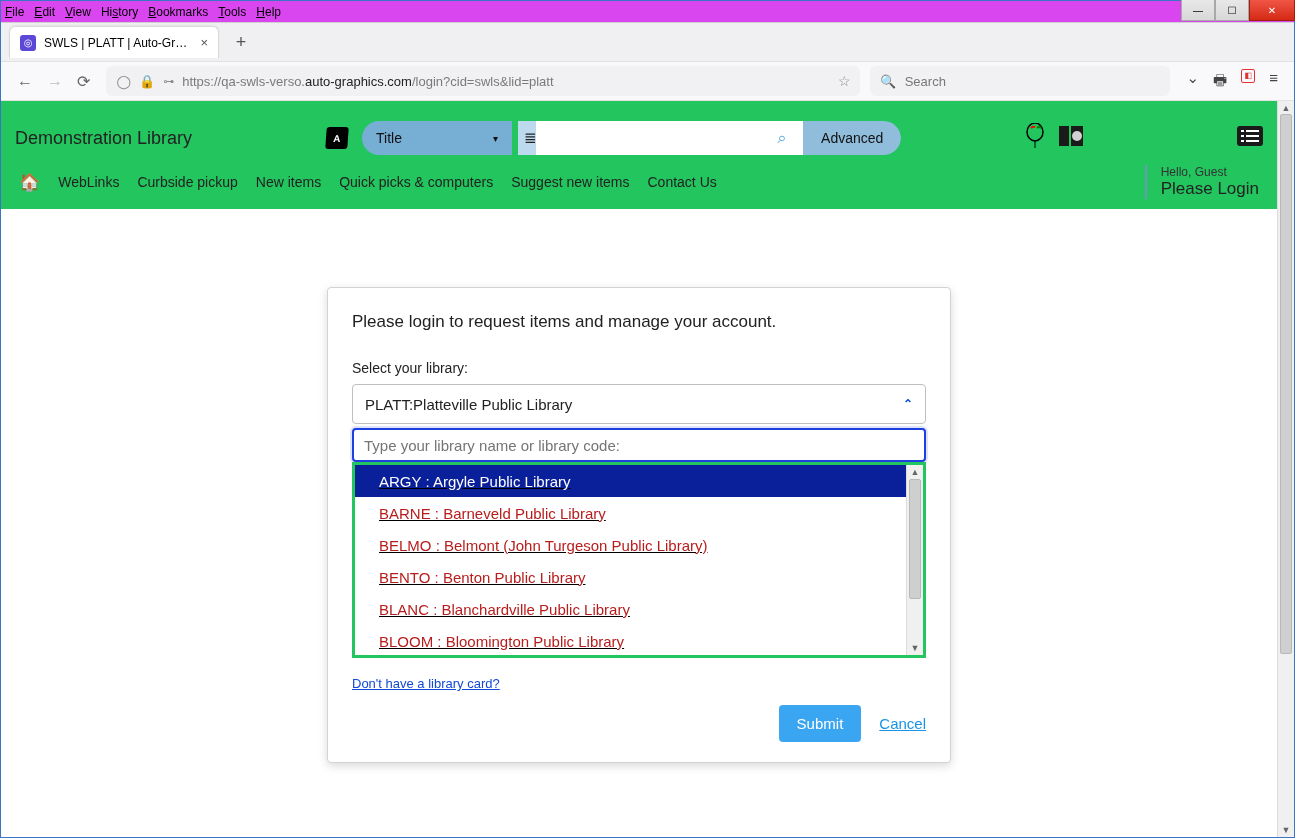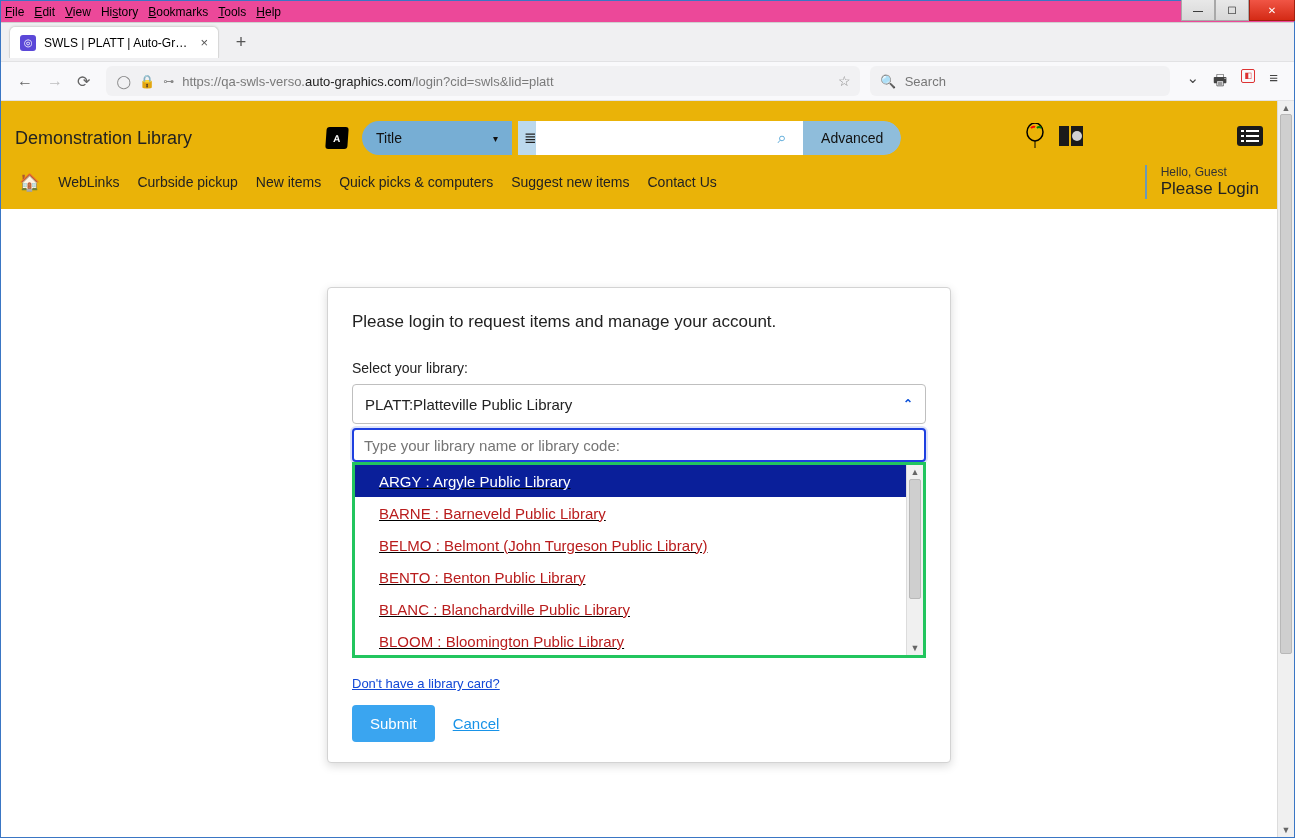--- a/index.html
+++ b/index.html
@@ -1,19 +1,19 @@
 <!DOCTYPE html>
 <html><head>
 <meta charset="utf-8">
 <style>
   * { box-sizing: border-box; margin: 0; padding: 0; font-family: "Segoe UI", Arial, sans-serif; }
   body { width: 1295px; height: 838px; overflow: hidden; background: #fff; border: 1px solid #3a76c4; }
   
   
-  .os-menubar { display: flex; align-items: center; height: 22px; background: #ec4899; border-bottom: 1px solid #d0d0d0; font-size: 12px; padding: 0 4px; gap: 10px; }
+  .os-menubar { display: flex; align-items: center; height: 22px; background: #d946ef; border-bottom: 1px solid #d0d0d0; font-size: 12px; padding: 0 4px; gap: 10px; }
   .os-menubar .menu-item { cursor: default; }
   .os-menubar .menu-item .ul { text-decoration: underline; }
   .win-btns { position: absolute; top: 0; right: 0; display: flex; }
   .win-btn { width: 34px; height: 21px; background: linear-gradient(#e8e8e8,#d8d8d8); border: 1px solid #a8a8a8; border-top: none; display: flex; align-items: center; justify-content: center; font-size: 10px; }
   .win-btn.close { background: linear-gradient(#f05545,#d42a15); color: #fff; width: 46px; border-color: #a02010; }
   
   
   .tab-strip { height: 38px; background: #f0f0f2; display: flex; align-items: center; padding: 0 8px; gap: 8px; }
   .tab { display: flex; align-items: center; gap: 8px; background: #fff; border: 1px solid #d8d8d8; border-bottom: none; border-radius: 6px 6px 0 0; height: 32px; padding: 0 10px; font-size: 12px; max-width: 210px; box-shadow: 0 -1px 2px rgba(0,0,0,.05); }
   .tab .favicon { width: 16px; height: 16px; background: #5b48d8; border-radius: 3px; display: flex; align-items: center; justify-content: center; color: #fff; font-size: 10px; }
@@ -36,21 +36,21 @@
   
   .viewport { position: relative; height: calc(838px - 22px - 38px - 40px - 2px); display: flex; background: #fff; }
   .page { flex: 1; overflow: auto; background: #fff; }
   .vscroll { width: 17px; background: #f0f0f0; border-left: 1px solid #dcdcdc; position: relative; }
   .vscroll .thumb { position: absolute; top: 13px; left: 2px; right: 2px; height: 540px; background: #cfcfcf; border: 1px solid #b8b8b8; border-radius: 2px; }
   .vscroll .arrow { position:absolute; left:0; right:0; height:14px; display:flex; align-items:center; justify-content:center; font-size:9px; color:#666; }
   .vscroll .arrow.up { top:0; }
   .vscroll .arrow.down { bottom:0; }
   
   
-  .lib-band { background: #eab308; padding: 20px 14px 2px; }
+  .lib-band { background: #22c55e; padding: 20px 14px 2px; }
   .lib-top { display: flex; align-items: center; gap: 14px; }
   .lib-title { font-size: 18px; color: #222; flex: 0 0 auto; padding-right: 120px; }
   .lang-icon { width:22px; height:22px; background:#000; color:#fff; display:inline-flex; align-items:center; justify-content:center; font-size:10px; border-radius:3px; font-weight:bold; transform: skewX(-4deg); }
   .search-combo { display: flex; align-items: stretch; height: 34px; border-radius: 17px; overflow: hidden; }
   .search-type { width: 150px; background: #77aed4; display:flex; align-items:center; padding: 0 14px; font-size:14px; color:#111; gap:8px; justify-content: space-between; }
   .search-type .chev { font-size:10px; }
   .db-icon { width:18px; font-size:15px; color:#222; margin-left:6px; display:inline-flex; align-items:center; }
   .search-field { width: 225px; background: #fff; border: none; }
   .search-go { width: 42px; background:#fff; border-left: none; display:flex; align-items:center; justify-content:center; color:#4ea3d6; font-size:16px; }
   .adv-btn { background:#8fbddb; border-radius: 0 17px 17px 0; padding: 0 18px; display:flex; align-items:center; font-size:14px; color:#111; }
@@ -73,21 +73,21 @@
   .combo-item { height:32px; display:flex; align-items:center; padding:0 24px; font-size:15px; color:#b91c1c; }
   .combo-item.hl { background:#0a1f9a; color:#fff; }
   .combo-scroll { width:17px; background:#f0f0f0; border-left:1px solid #dcdcdc; position:relative; }
   .combo-scroll .arrow { position:absolute; left:0; right:0; height:14px; display:flex; align-items:center; justify-content:center; font-size:9px; color:#666; }
   .combo-scroll .arrow.up { top:0; }
   .combo-scroll .arrow.down { bottom:0; }
   .combo-scroll .thumb { position:absolute; top:14px; left:2px; right:2px; height:120px; background:#cfcfcf; border:1px solid #b8b8b8; border-radius:2px; }
   
   .no-card { margin-top:18px; font-size:13px; }
   .no-card a { color:#1248d6; }
-  .card-actions { margin-top:14px; display:flex; justify-content:flex-start; gap:18px; align-items:center; }
+  .card-actions { margin-top:14px; display:flex; justify-content:flex-end; gap:18px; align-items:center; }
   .btn-submit { background:#3aa5f0; color:#fff; border:none; border-radius:4px; padding:10px 18px; font-size:15px; }
   .btn-cancel { color:#1893e8; font-size:15px; background:none; border:none;text-decoration:underline; }
 </style>
 </head>
 <body>
 
 <div class="os-menubar">
   <span class="menu-item"><span class="ul">F</span>ile</span>
   <span class="menu-item"><span class="ul">E</span>dit</span>
   <span class="menu-item"><span class="ul">V</span>iew</span>

